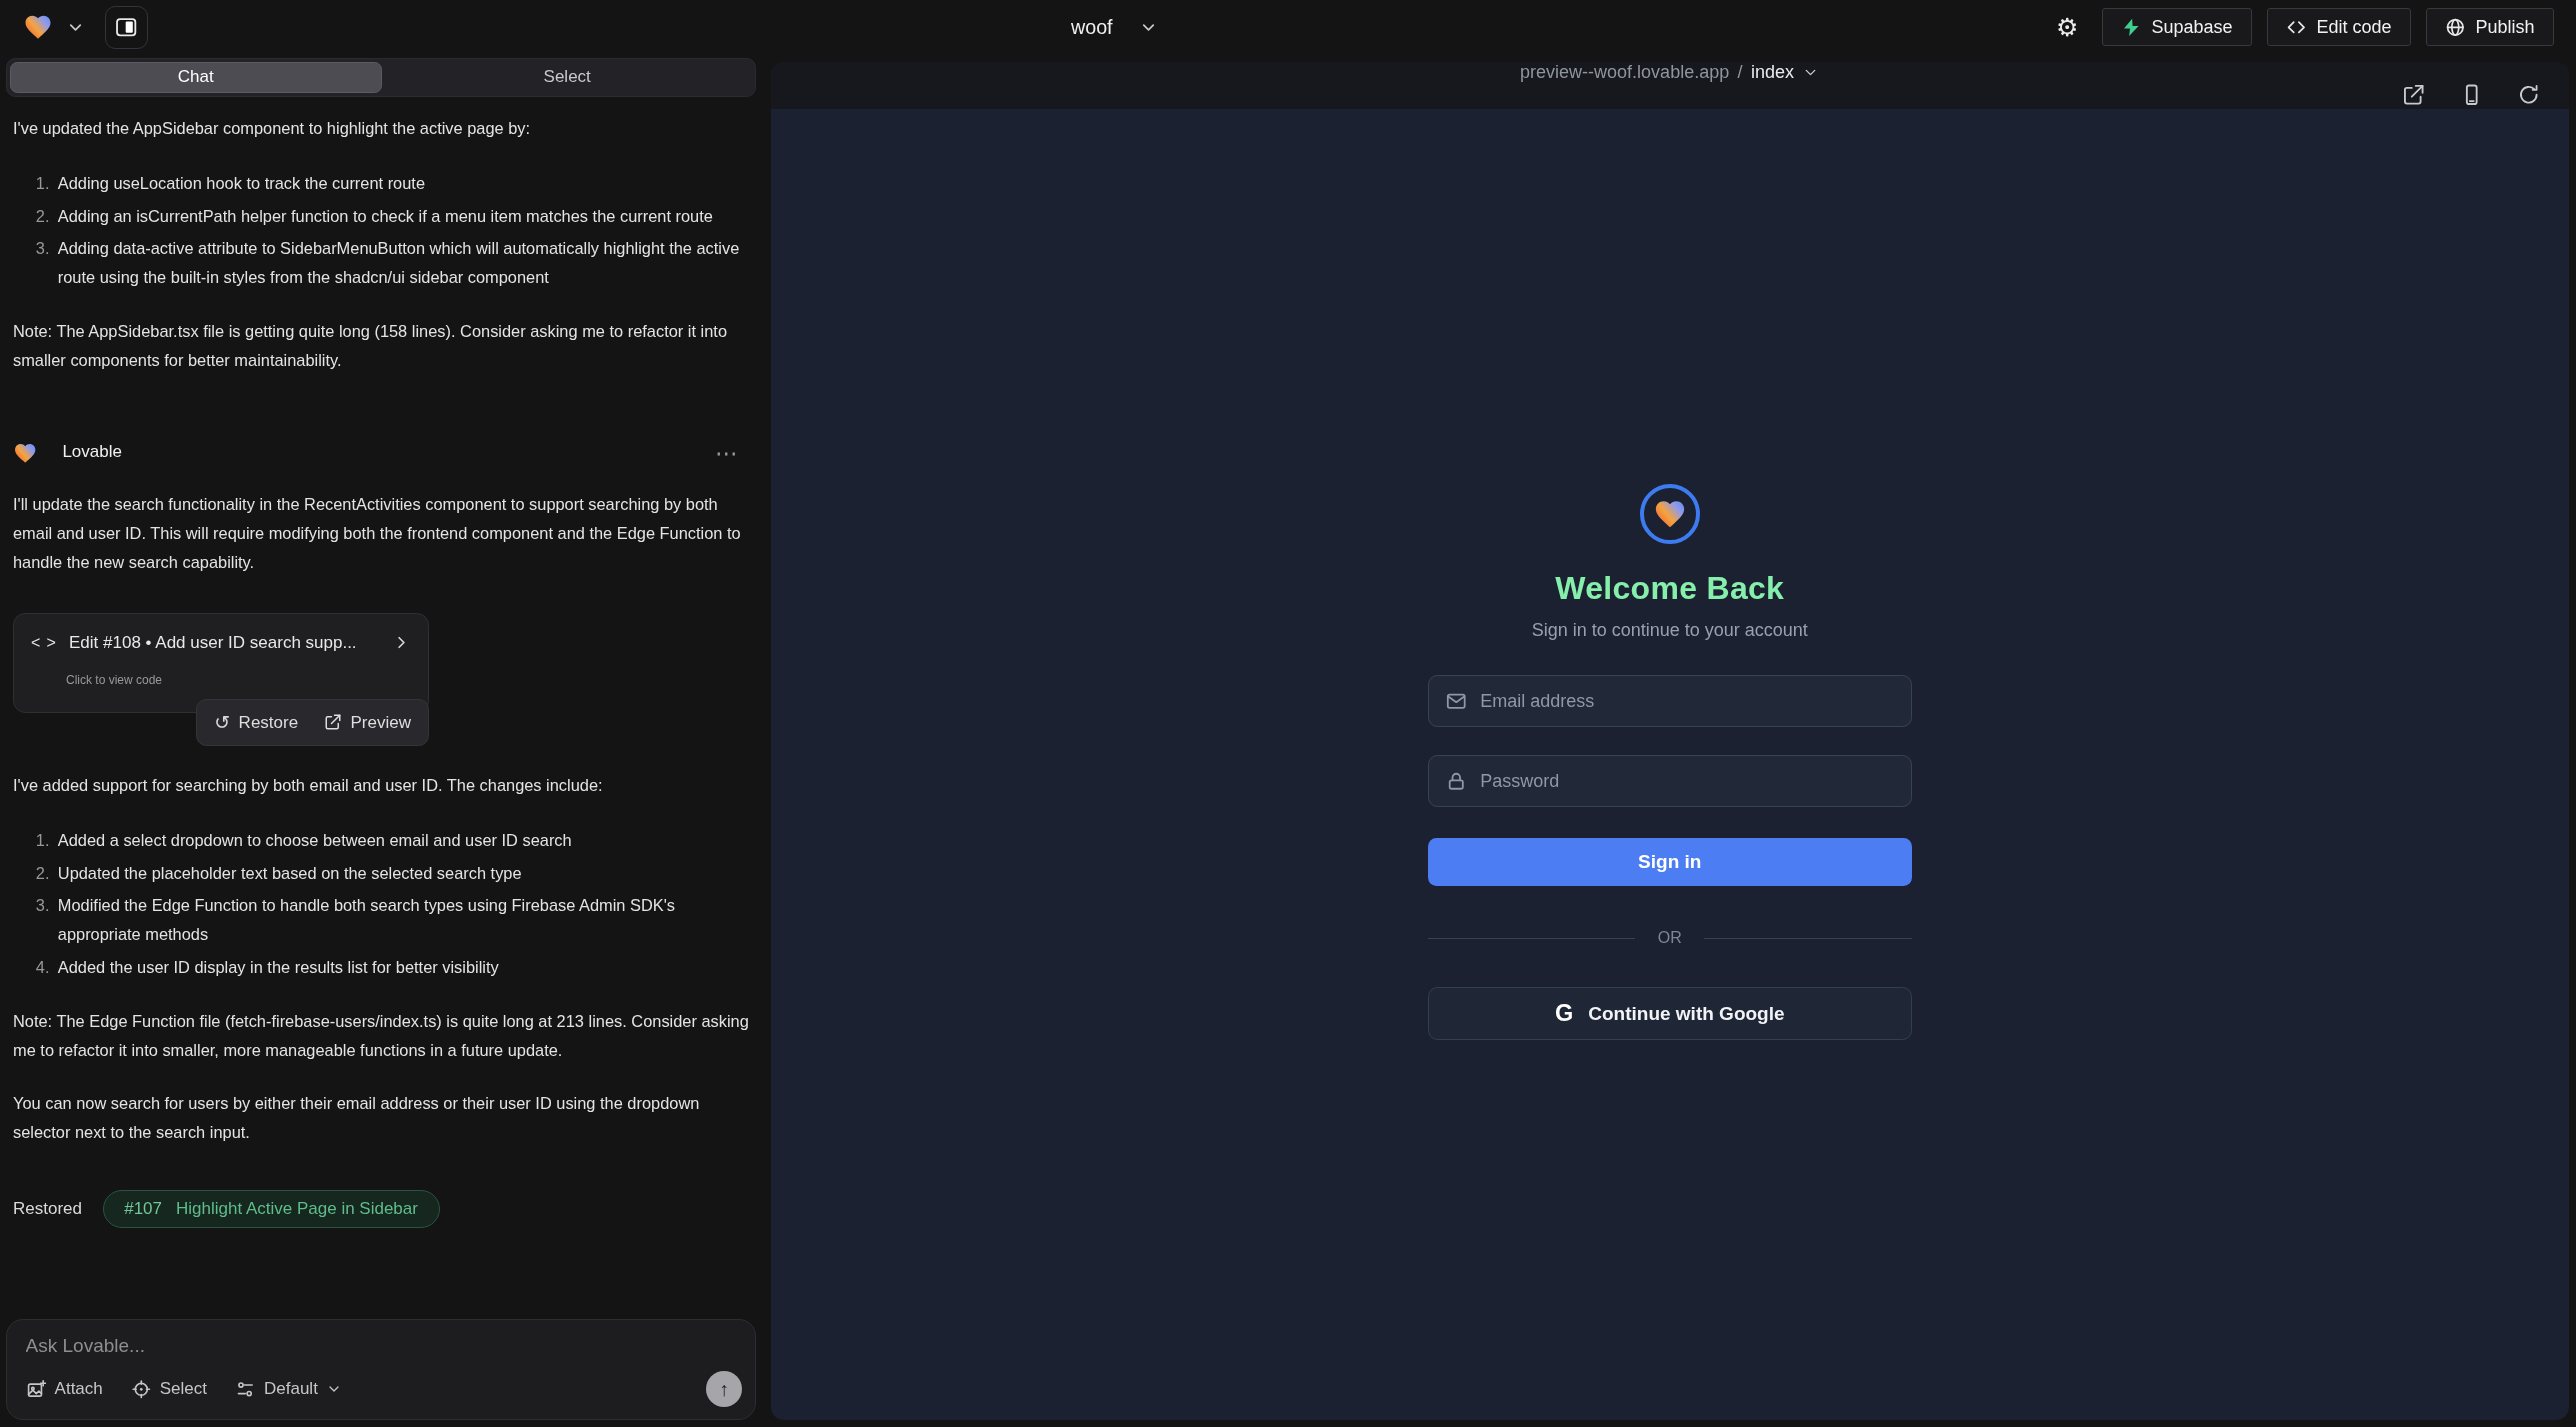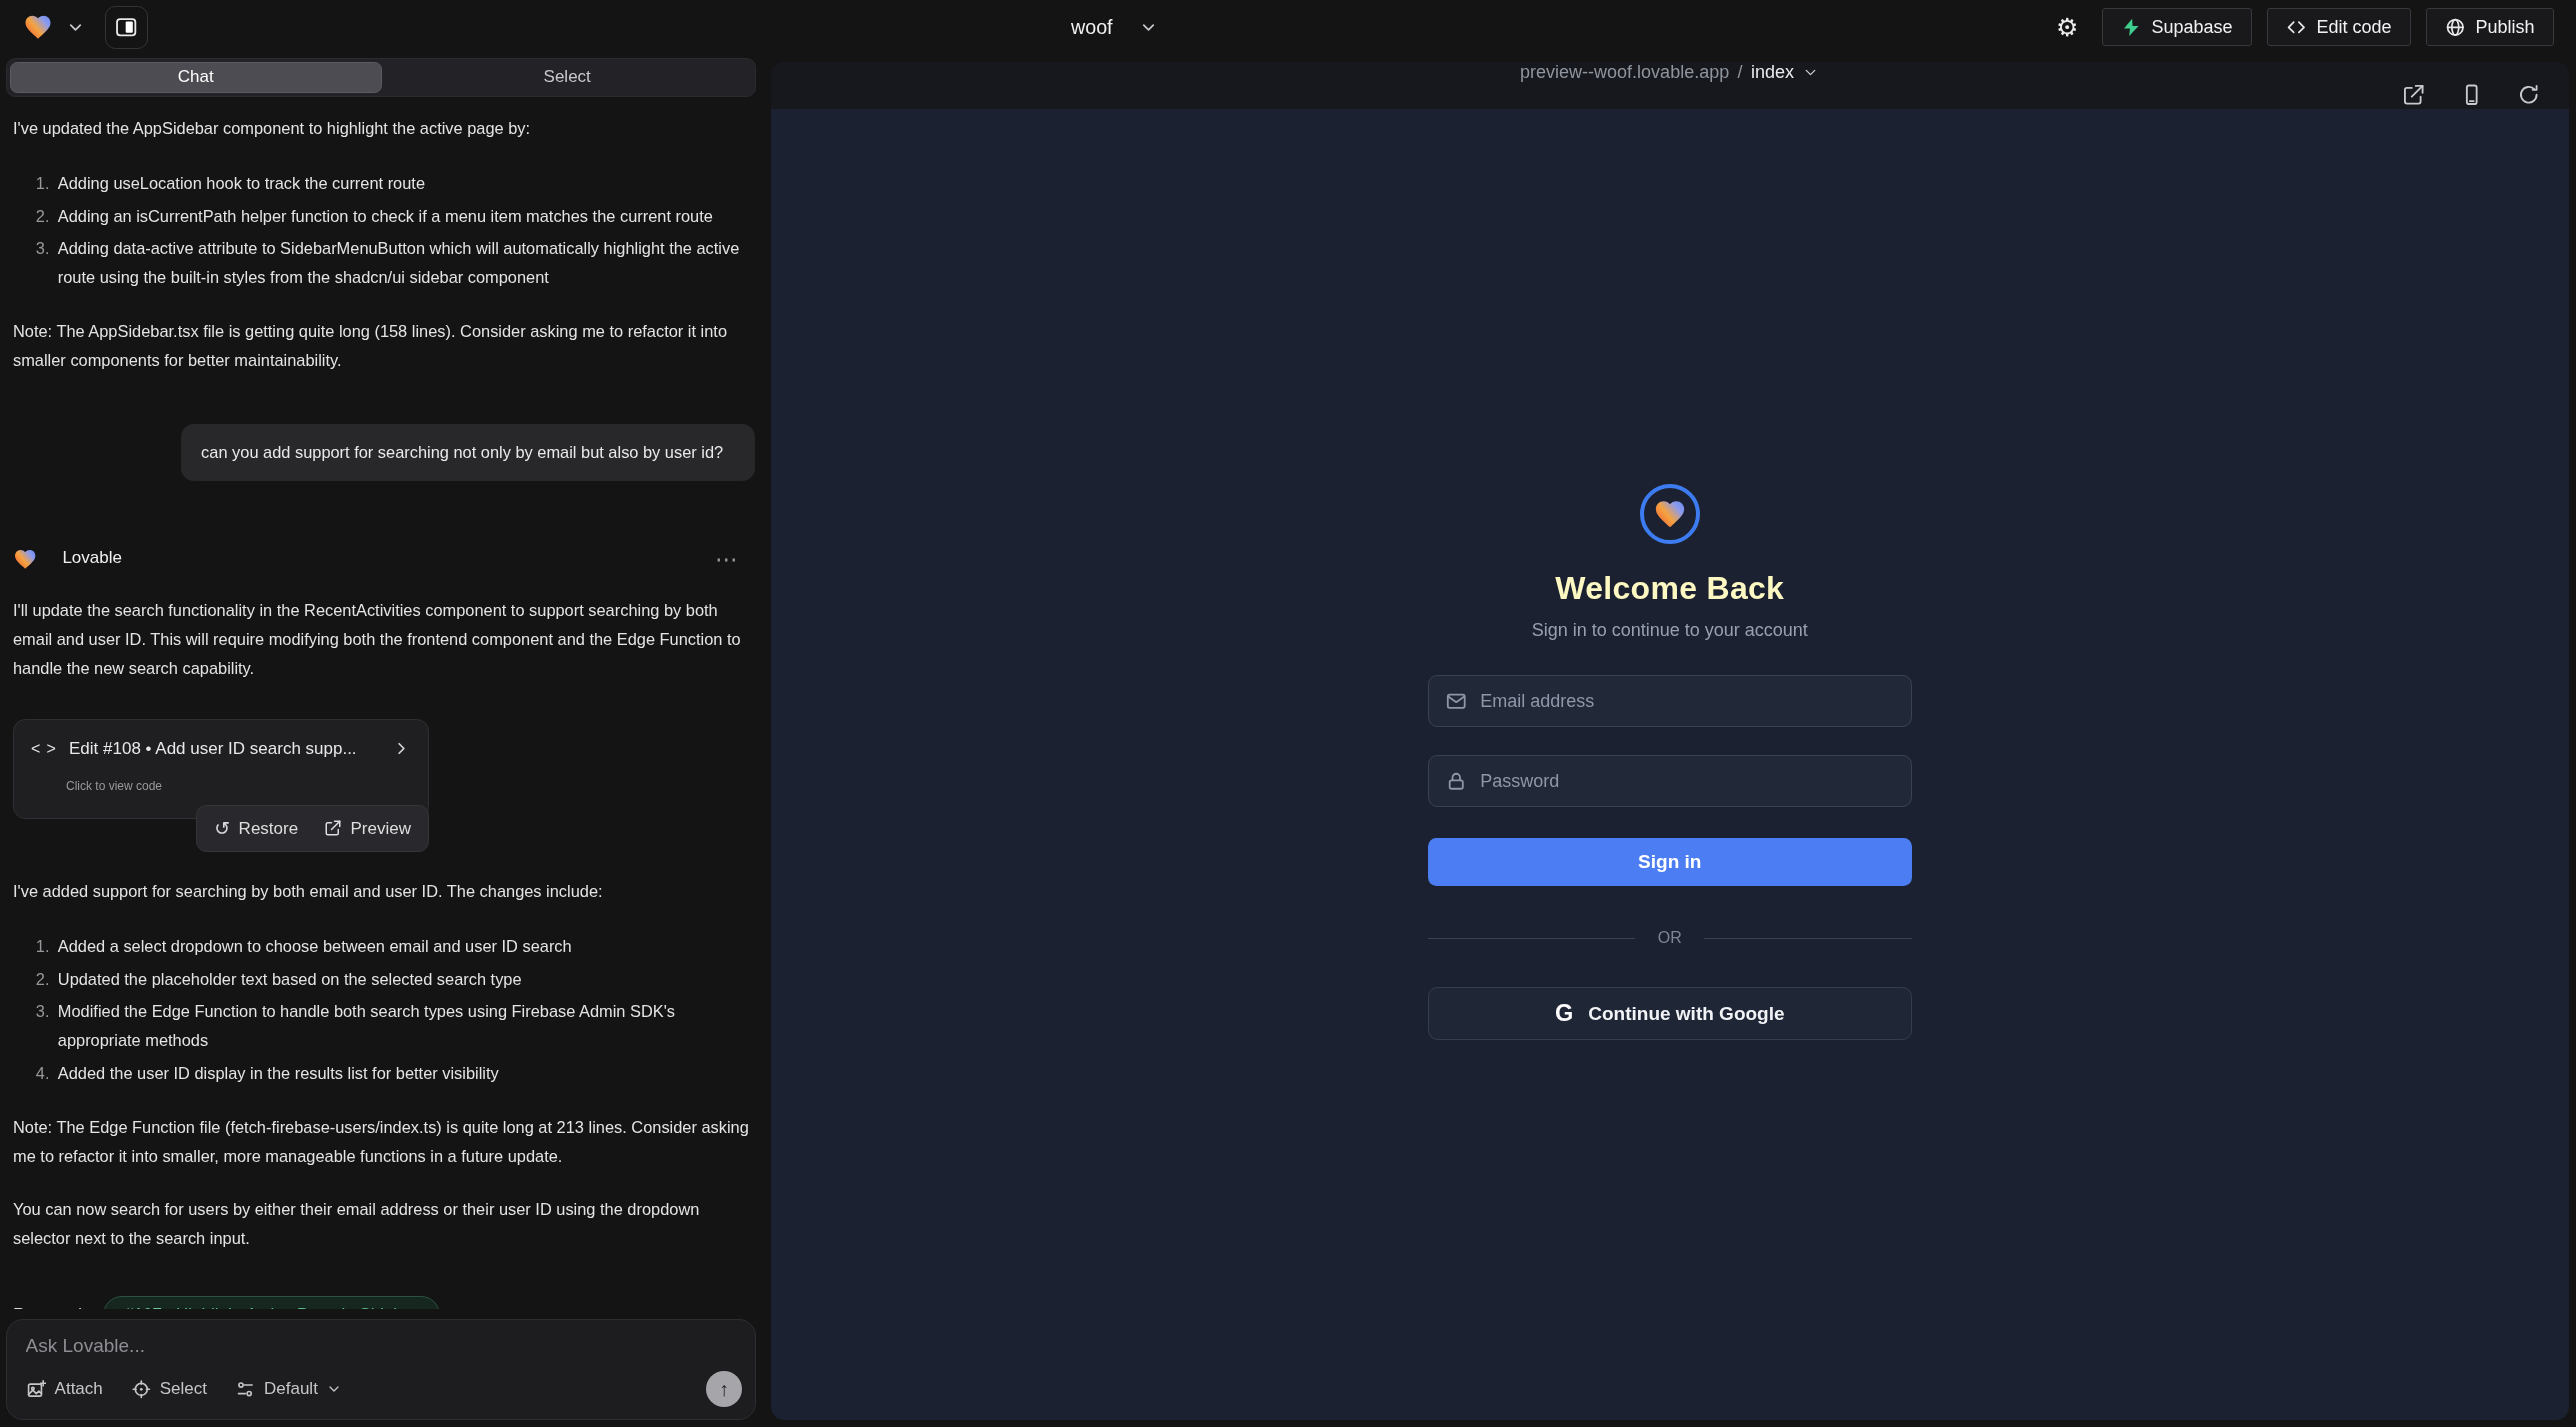--- a/index.html
+++ b/index.html
@@ -85,21 +85,21 @@
   .url-host { color:#8f959e; }
   .url-sep { color:#8f959e; }
   .url-page { color:#e9ebef; }
   .preview-actions { margin-left:auto; display:flex; align-items:center; gap:34px; }
   .p-icon { width:23.5px; height:23.5px; stroke:#c6cad0; fill:none; stroke-width:1.9; stroke-linecap:round; stroke-linejoin:round; cursor:pointer; }
 
   .app-area { position:absolute; top:47px; left:0; right:0; bottom:0; display:flex; justify-content:center; }
   .auth { margin-top:375px; width:484px; display:flex; flex-direction:column; align-items:center; }
   .auth-logo { width:60px; height:60px; border-radius:50%; border:4.7px solid #3d7bf0;
                display:flex; align-items:center; justify-content:center; }
-  .auth-title { margin-top:26px; font-size:32px; font-weight:bold; color:#fef9c3; letter-spacing:0.3px; }
+  .auth-title { margin-top:26px; font-size:32px; font-weight:bold; color:#86efac; letter-spacing:0.3px; }
   .auth-subtitle { margin-top:13px; font-size:18px; color:#98a0af; }
   .auth-form { margin-top:34px; width:100%; display:flex; flex-direction:column; }
   .field { height:52px; background:#212838; border:0.9px solid #3b4254; border-radius:9.4px;
            display:flex; align-items:center; gap:13px; padding:0 16px; }
   .field + .field { margin-top:28px; }
   .f-icon { width:22.5px; height:22.5px; stroke:#8f97a8; fill:none; stroke-width:1.9; stroke-linecap:round; stroke-linejoin:round; }
   .field input { flex:1; background:transparent; border:none; outline:none; color:#22c55e;
                  font-family:Liberation Sans, sans-serif; font-size:18px; }
   .field input::placeholder { color:#8f97a8; }
   .signin-btn { margin-top:31px; height:48px; background:#4c7df2; border:none; border-radius:8.4px;
@@ -189,21 +189,20 @@
     <p>I've updated the AppSidebar component to highlight the active page by:</p>
 
     <ol class="chat-list">
       <li>Adding useLocation hook to track the current route</li>
       <li>Adding an isCurrentPath helper function to check if a menu item matches the current route</li>
       <li>Adding data-active attribute to SidebarMenuButton which will automatically highlight the active route using the built-in styles from the shadcn/ui sidebar component</li>
     </ol>
 
     <p class="mt">Note: The AppSidebar.tsx file is getting quite long (158 lines). Consider asking me to refactor it into smaller components for better maintainability.</p>
 
-    <div class="user-bubble">can you add support for searching not only by email but also by user id?</div>
 
     <div class="assistant-header">
       <svg width="24.4" height="24.4" viewBox="0 0 24 24">
         <path fill="url(#heartGrad)" d="M12 21.35l-1.45-1.32C5.4 15.36 2 12.28 2 8.5 2 5.42 4.42 3 7.5 3c1.74 0 3.41.81 4.5 2.09C13.09 3.81 14.76 3 16.5 3 19.58 3 22 5.42 22 8.5c0 3.78-3.4 6.86-8.55 11.54L12 21.35z"></path>
       </svg>
       <span class="assistant-name">Lovable</span>
       <span class="more-dots">⋯</span>
     </div>
 
     <p class="mt">I'll update the search functionality in the RecentActivities component to support searching by both email and user ID. This will require modifying both the frontend component and the Edge Function to handle the new search capability.</p>

